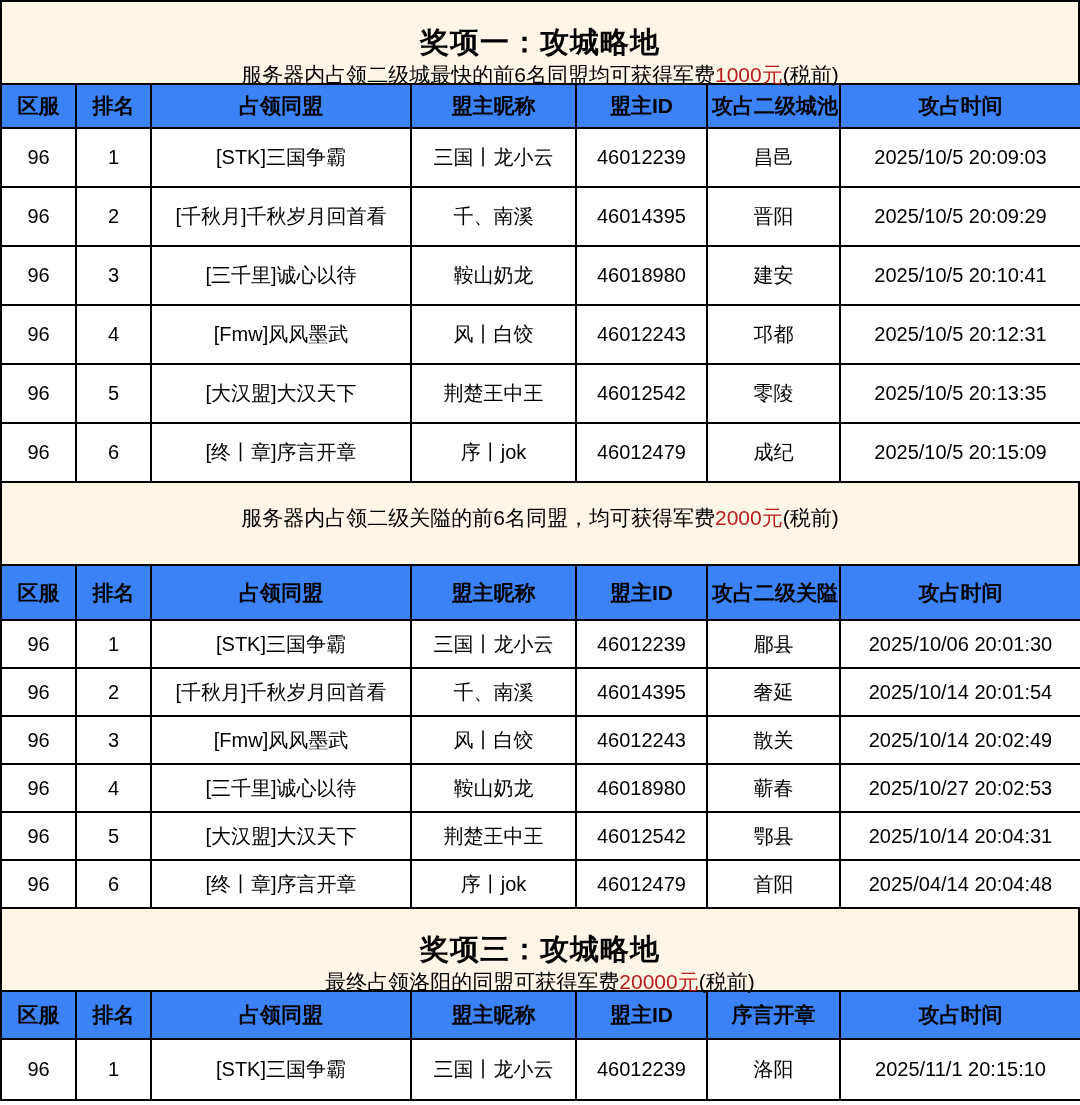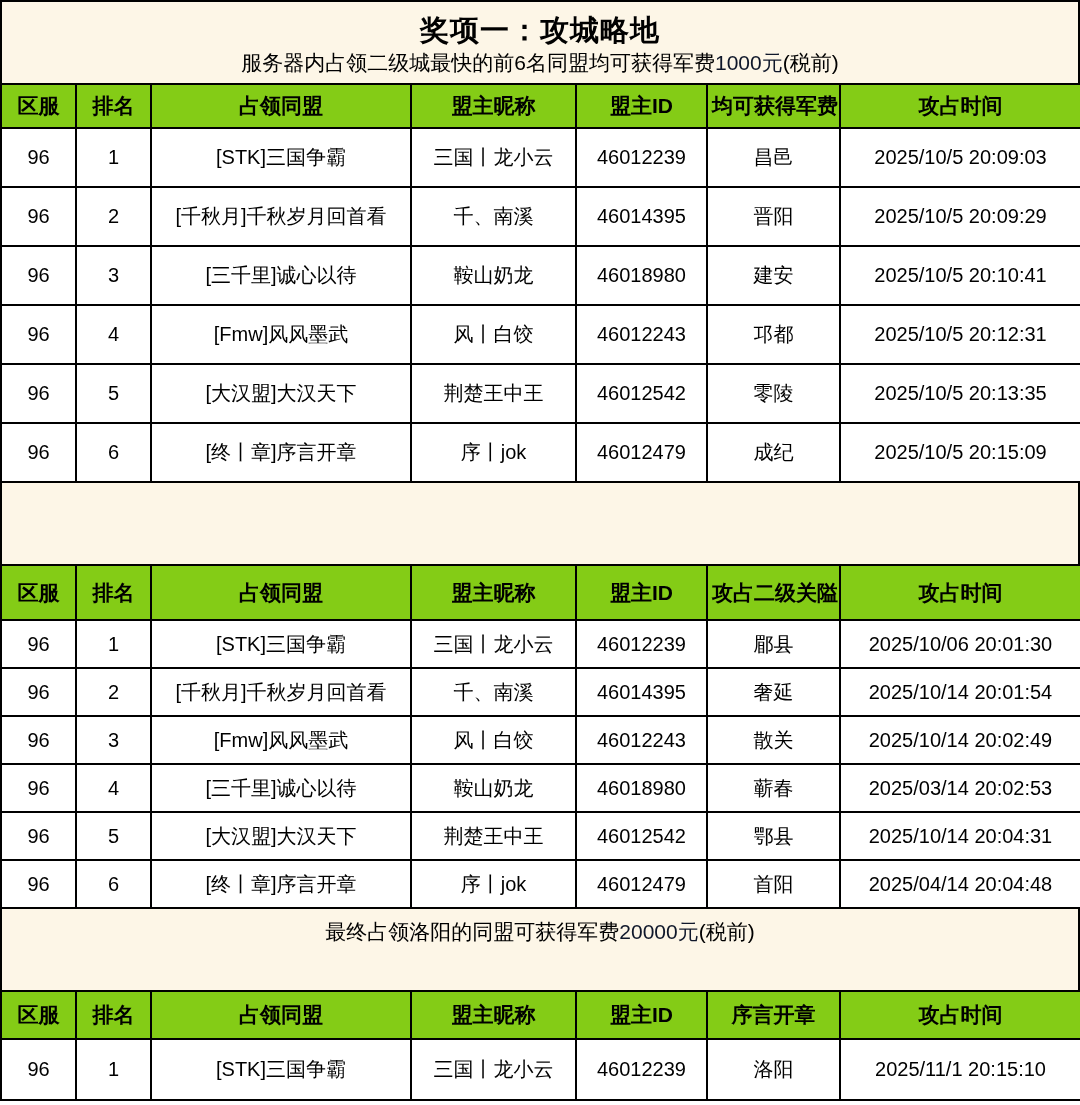--- a/index.html
+++ b/index.html
@@ -12,53 +12,53 @@
   .sheet{width:1080px;box-sizing:border-box;}
   .prize-section{margin-top:-2px;}
   .prize-section:first-child{margin-top:0;}
 
   .band{
     box-sizing:border-box;
     border:2px solid #000;
     background:#fdf6e7;
     height:85px;
     text-align:center;
-    padding-top:9px;
+    padding-top:21px;
   }
   .band-title{
     font-size:29px;
     font-weight:bold;
     letter-spacing:1px;
     line-height:38px;
   }
   .band-subtitle{
     font-size:21px;
     line-height:28px;
   }
-  .band-subtitle .amount{color:#0f172a;margin-top:24px;}
+  .band-subtitle .amount{color:#b91c1c;margin-top:24px;}
 
   table.prize-table{
     width:1080px;
     table-layout:fixed;
     border-collapse:collapse;
     margin-top:-2px;
     background:#ffffff;
   }
   table.prize-table th,
   table.prize-table td{
     box-sizing:border-box;
     border:2px solid #000;
     text-align:center;
     vertical-align:middle;
     padding:0 4px;
     overflow:hidden;
     white-space:nowrap;
   }
   table.prize-table th{
-    background:#84cc16;
+    background:#3b82f6;
     font-size:21px;
     font-weight:bold;
   }
   table.prize-table td{
     font-size:20px;
     font-weight:normal;
   }
   
   .t1 th{height:44px;}
   .t1 td{height:59px;}
@@ -87,21 +87,21 @@
           <col style="width:133px">
           <col style="width:241px">
       </colgroup>
       <thead>
         <tr>
           <th>区服</th>
           <th>排名</th>
           <th>占领同盟</th>
           <th>盟主昵称</th>
           <th>盟主ID</th>
-          <th>均可获得军费</th>
+          <th>攻占二级城池</th>
           <th>攻占时间</th>
         </tr>
       </thead>
       <tbody>
           <tr>
             <td>96</td>
             <td>1</td>
             <td>[STK]三国争霸</td>
             <td>三国丨龙小云</td>
             <td>46012239</td>
@@ -152,20 +152,21 @@
             <td>46012479</td>
             <td>成纪</td>
             <td>2025/10/5 20:15:09</td>
           </tr>
         </tbody>
     </table>
   </section>
 
   <section class="prize-section">
     <div class="band">
+      <div class="band-subtitle"><span>服务器内占领二级关隘的前6名同盟，均可获得军费</span><span class="amount">2000元</span><span>(税前)</span></div>
     </div>
     <table class="prize-table t2">
       <colgroup>
         <col style="width:75px">
           <col style="width:75px">
           <col style="width:260px">
           <col style="width:165px">
           <col style="width:131px">
           <col style="width:133px">
           <col style="width:241px">
@@ -209,21 +210,21 @@
             <td>散关</td>
             <td>2025/10/14 20:02:49</td>
           </tr>
           <tr>
             <td>96</td>
             <td>4</td>
             <td>[三千里]诚心以待</td>
             <td>鞍山奶龙</td>
             <td>46018980</td>
             <td>蕲春</td>
-            <td>2025/03/14 20:02:53</td>
+            <td>2025/10/27 20:02:53</td>
           </tr>
           <tr>
             <td>96</td>
             <td>5</td>
             <td>[大汉盟]大汉天下</td>
             <td>荆楚王中王</td>
             <td>46012542</td>
             <td>鄂县</td>
             <td>2025/10/14 20:04:31</td>
           </tr>
@@ -235,20 +236,21 @@
             <td>46012479</td>
             <td>首阳</td>
             <td>2025/04/14 20:04:48</td>
           </tr>
         </tbody>
     </table>
   </section>
 
   <section class="prize-section">
     <div class="band">
+      <div class="band-title">奖项三：攻城略地</div>
       <div class="band-subtitle"><span>最终占领洛阳的同盟可获得军费</span><span class="amount">20000元</span><span>(税前)</span></div>
     </div>
     <table class="prize-table t3">
       <colgroup>
         <col style="width:75px">
           <col style="width:75px">
           <col style="width:260px">
           <col style="width:165px">
           <col style="width:131px">
           <col style="width:133px">

